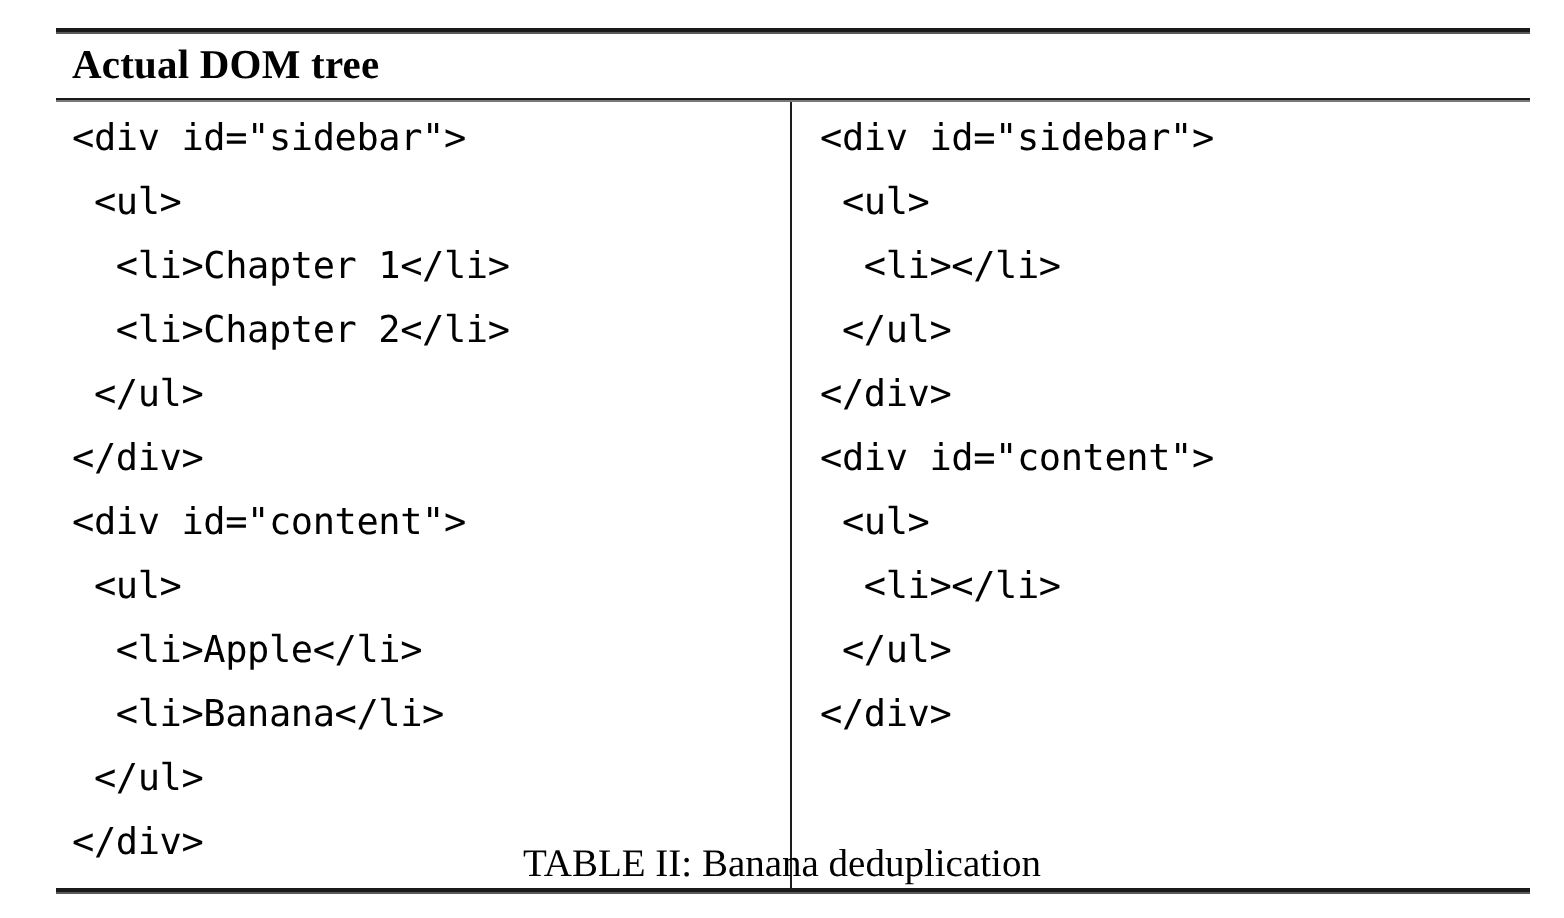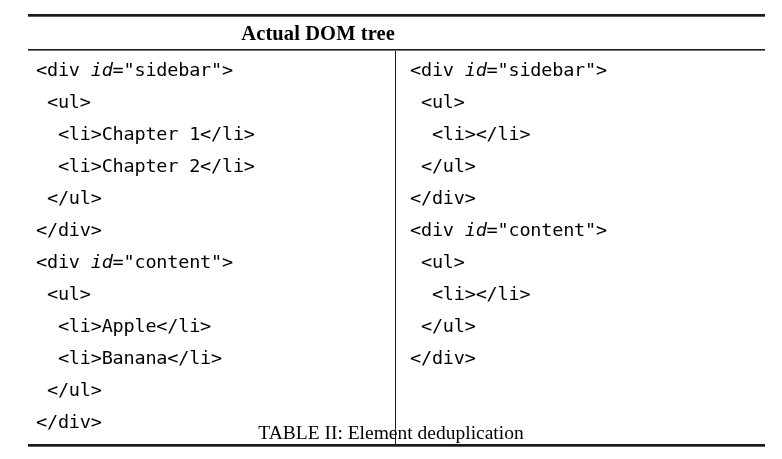--- a/index.html
+++ b/index.html
@@ -61,41 +61,39 @@
     padding-left: 14px;
     border-left: 1.6px solid #1c1c1c;
   }
 
   .hdr-cell {
     font-weight: bold;
     font-size: 20.5px;
     line-height: 32px;
     letter-spacing: 0.1px;
     white-space: nowrap;
-    text-align: right;
   }
 
   .body-cell {
     padding-top: 3px;
     padding-bottom: 6px;
   }
 
   .code-block {
     font-family: "DejaVu Sans Mono", "Liberation Mono", monospace;
     font-size: 18.5px;
     line-height: 32px;
     white-space: pre;
     letter-spacing: -0.2px;
   }
   .code-line {
     white-space: pre;
     height: 32px;
   }
   .attr {
-    font-style: italic;
   }
 
   
   .spacer-line { height: 32px; }
 
   
   .caption {
     position: absolute;
     left: 0;
     top: 420px;
@@ -128,14 +126,14 @@
         <div class="code-block" id="left-code"><div class="code-line"><span>&lt;div </span><span class="attr">id</span><span>="sidebar"&gt;</span></div><div class="code-line"><span> &lt;ul&gt;</span></div><div class="code-line"><span>  &lt;li&gt;Chapter 1&lt;/li&gt;</span></div><div class="code-line"><span>  &lt;li&gt;Chapter 2&lt;/li&gt;</span></div><div class="code-line"><span> &lt;/ul&gt;</span></div><div class="code-line"><span>&lt;/div&gt;</span></div><div class="code-line"><span>&lt;div </span><span class="attr">id</span><span>="content"&gt;</span></div><div class="code-line"><span> &lt;ul&gt;</span></div><div class="code-line"><span>  &lt;li&gt;Apple&lt;/li&gt;</span></div><div class="code-line"><span>  &lt;li&gt;Banana&lt;/li&gt;</span></div><div class="code-line"><span> &lt;/ul&gt;</span></div><div class="code-line"><span>&lt;/div&gt;</span></div></div>
       </div>
       <div class="col-right body-cell">
         <div class="code-block" id="right-code"><div class="code-line"><span>&lt;div </span><span class="attr">id</span><span>="sidebar"&gt;</span></div><div class="code-line"><span> &lt;ul&gt;</span></div><div class="code-line"><span>  &lt;li&gt;&lt;/li&gt;</span></div><div class="code-line"><span> &lt;/ul&gt;</span></div><div class="code-line"><span>&lt;/div&gt;</span></div><div class="code-line"><span>&lt;div </span><span class="attr">id</span><span>="content"&gt;</span></div><div class="code-line"><span> &lt;ul&gt;</span></div><div class="code-line"><span>  &lt;li&gt;&lt;/li&gt;</span></div><div class="code-line"><span> &lt;/ul&gt;</span></div><div class="code-line"><span>&lt;/div&gt;</span></div><div class="spacer-line"></div><div class="spacer-line"></div></div>
       </div>
     </div>
 
     <div class="rule-bottom"></div>
   </div>
 
-  <div class="caption">TABLE II: Element deduplication</div>
+  <div class="caption">TABLE II: Banana deduplication</div>
 </div>
 
 </body></html>

